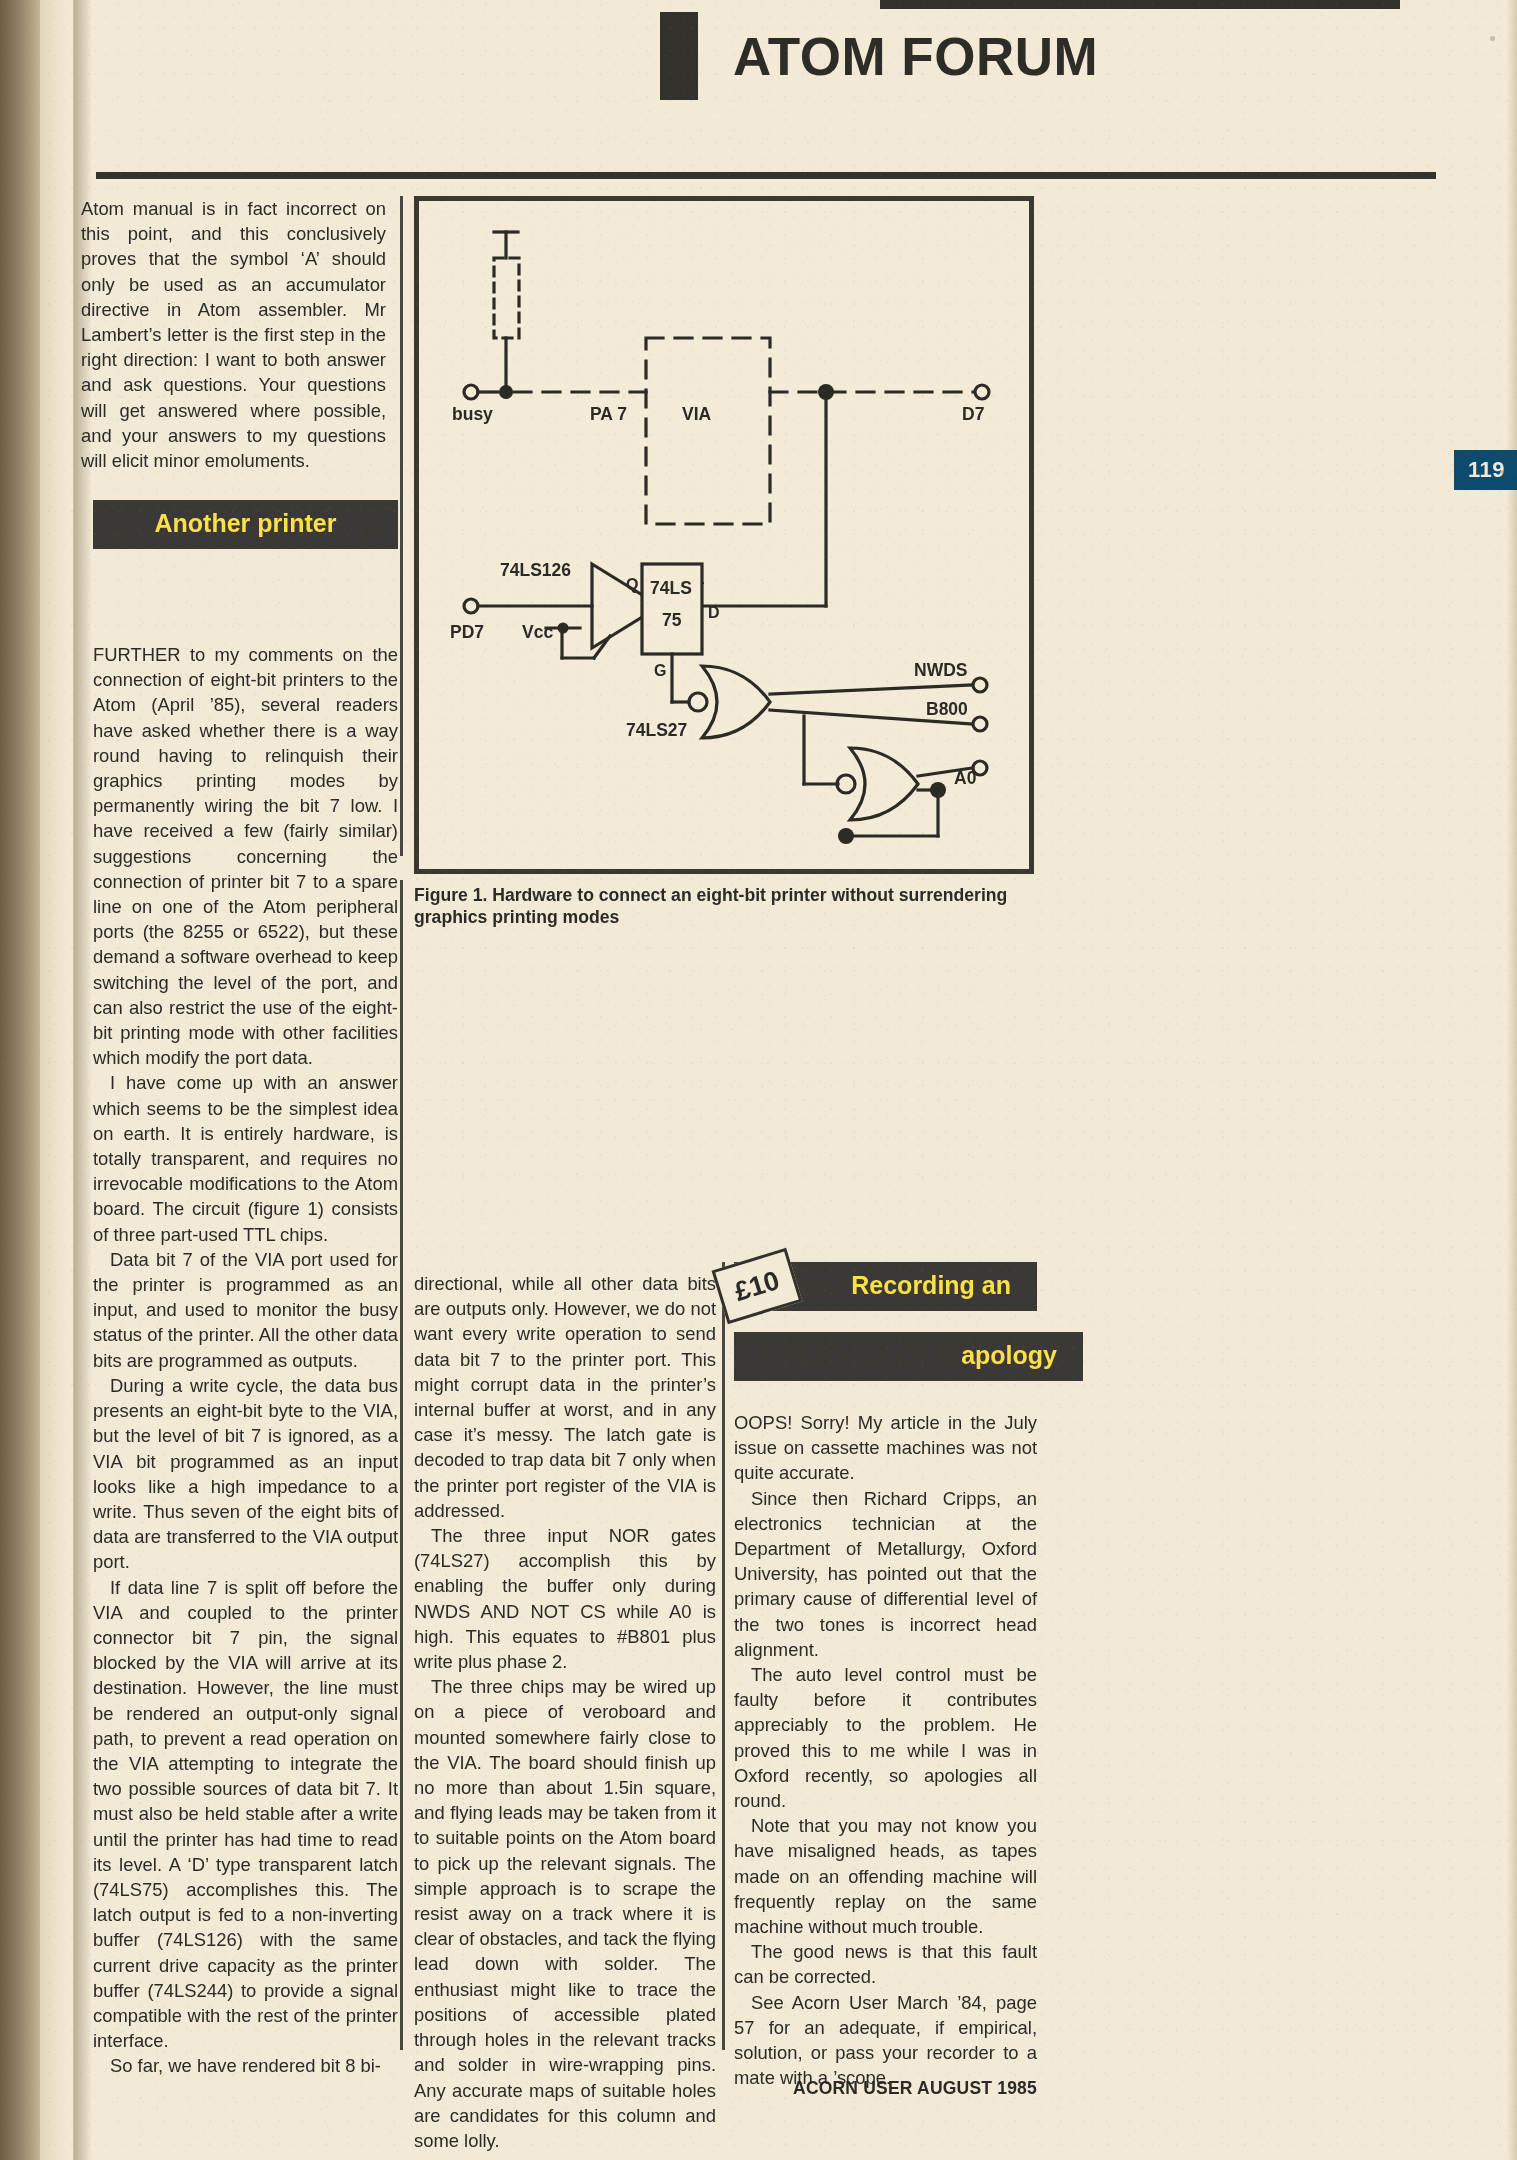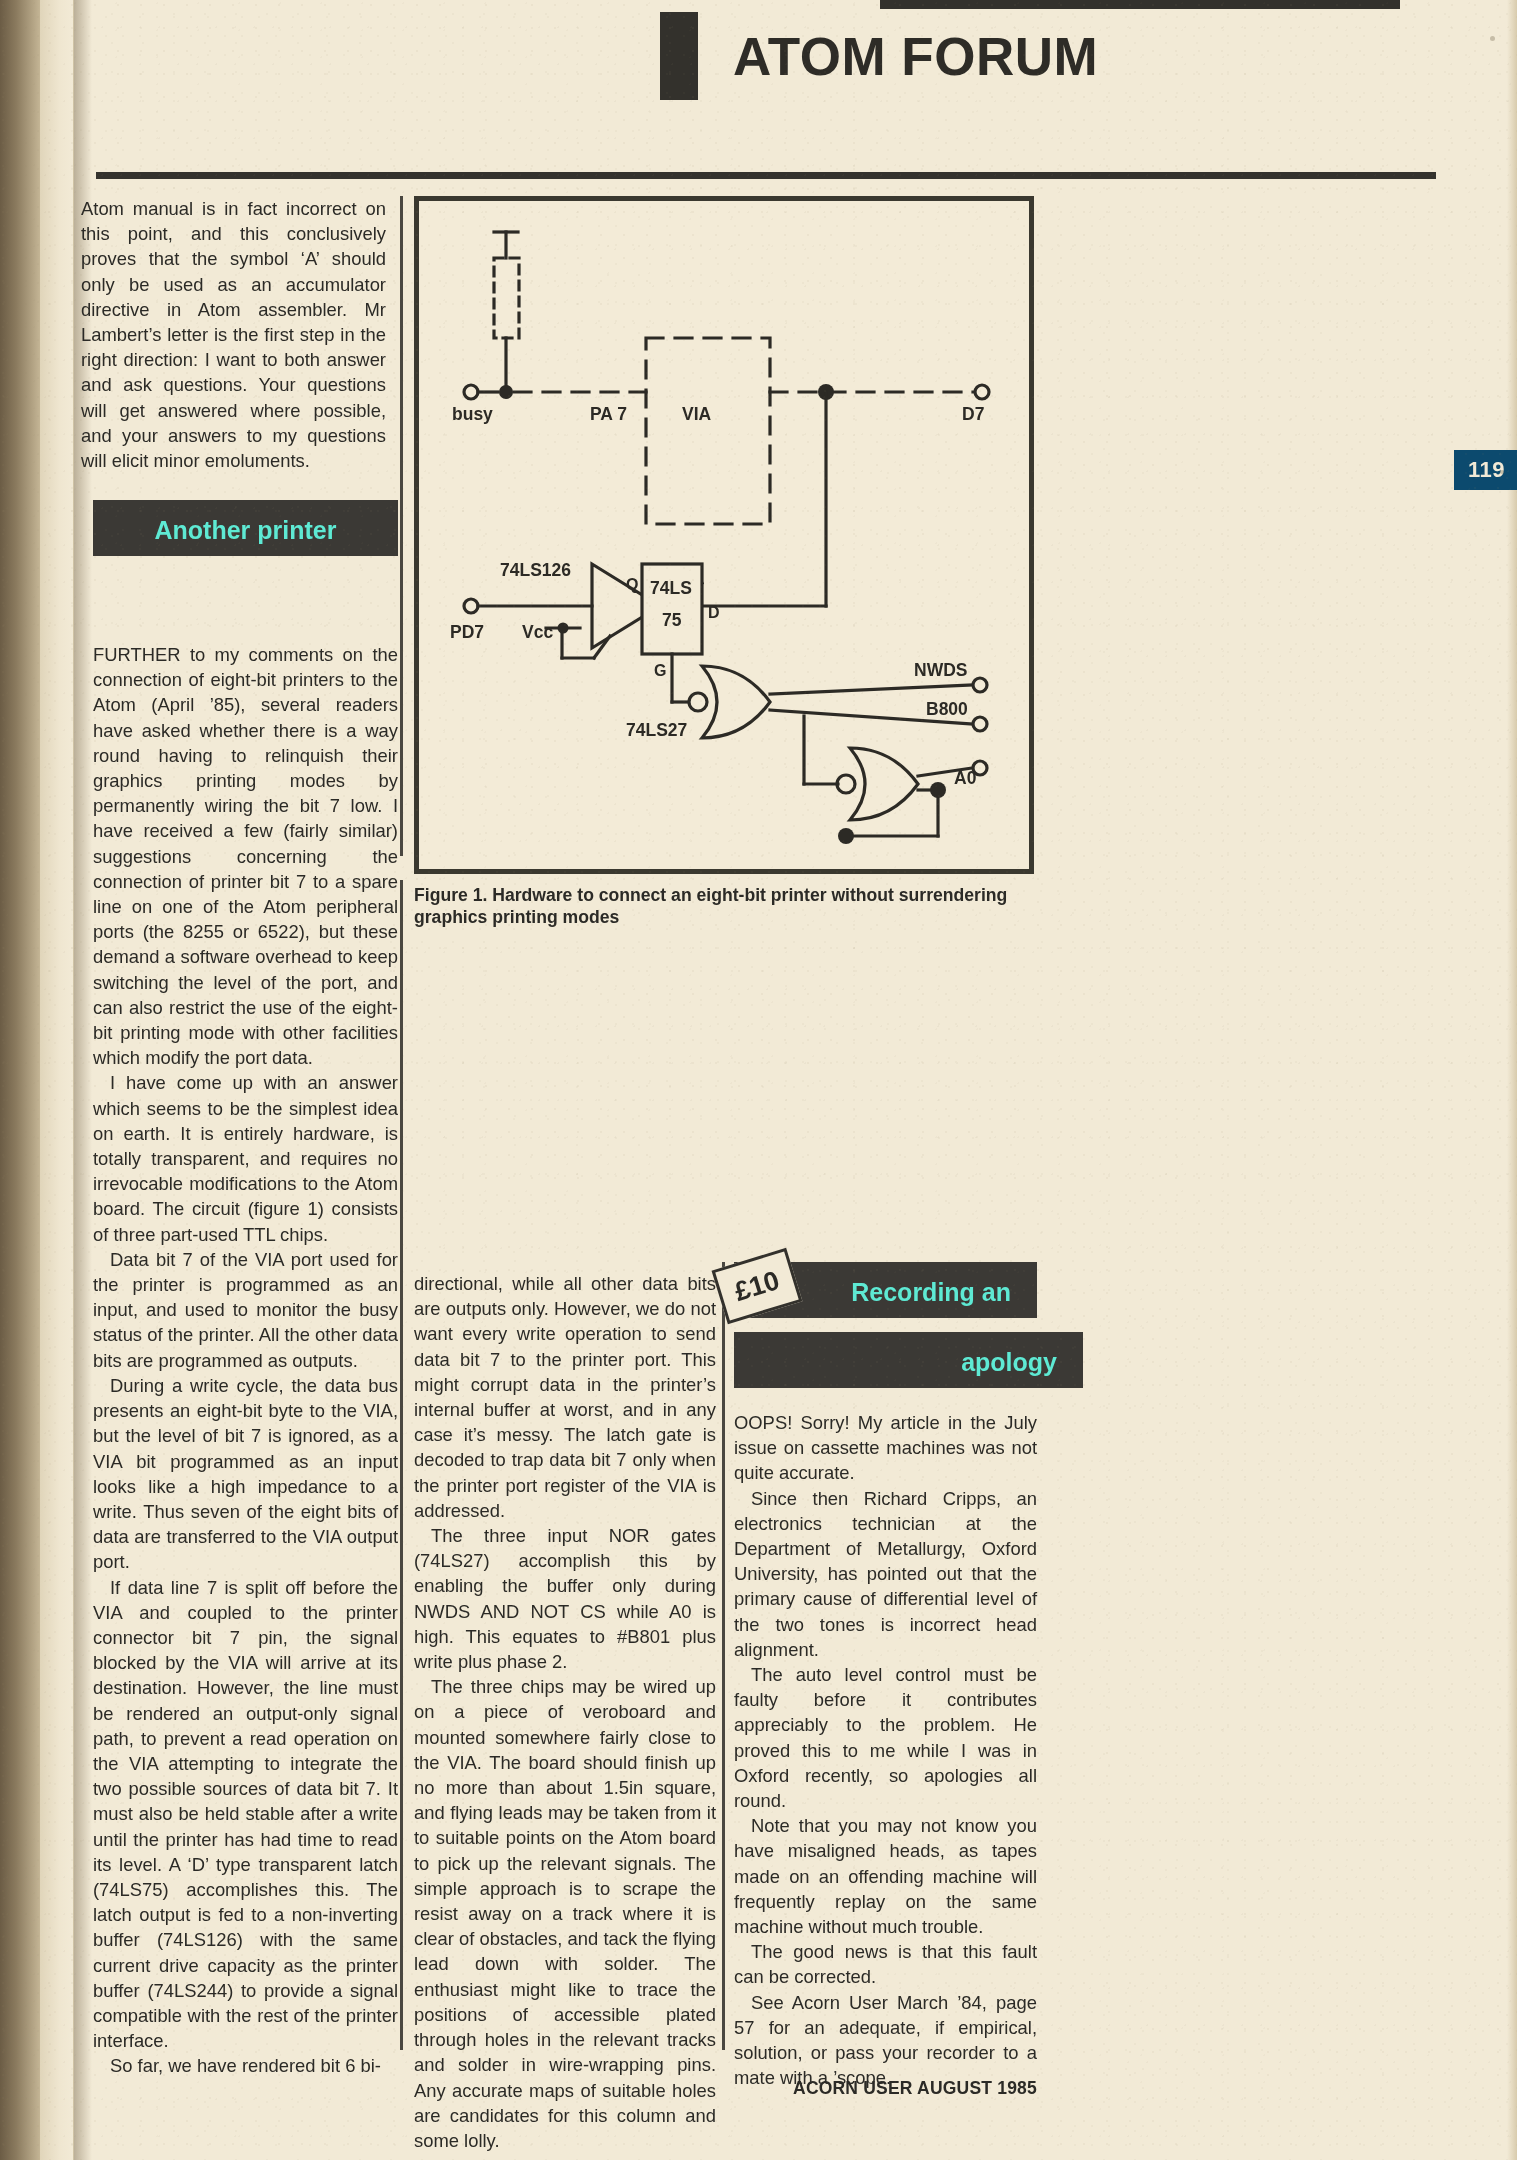--- a/index.html
+++ b/index.html
@@ -92,24 +92,24 @@
   #col1 { left: 81px;  top: 196px; width: 305px; }
   #col2 { left: 414px; top: 1258px; width: 302px; margin-top: 13px; }
   #col3 { left: 734px; top: 1410px; width: 303px; }
 
   .vrule {
     position: absolute; width: 3px; background: #4a4740;
   }
 
   
   .banner {
-    background: #3b3935; color: #5eead4;
+    background: #3b3935; color: #fde047;
     font-size: 25px; font-weight: bold;
     text-align: center; line-height: 1;
-    padding: 18px 0 13px 0;
+    padding: 11px 0 13px 0;
     position: absolute;
   }
 
   
   .figbox {
     position: absolute; left: 414px; top: 196px; width: 620px; height: 678px;
     border: 5px solid #3a382f;
     background: #f3ebd7;
   }
   .fig-caption {
@@ -169,21 +169,21 @@
   </div>
 
   <div class="banner" style="left:93px; top:500px; width:305px;">Another printer</div>
 
   <div class="col" style="left:93px; top:642px; width:305px;">
     <p>FURTHER to my comments on the connection of eight-bit printers to the Atom (April ’85), several readers have asked whether there is a way round having to relinquish their graphics printing modes by permanently wiring the bit 7 low. I have received a few (fairly similar) suggestions concerning the connection of printer bit 7 to a spare line on one of the Atom peripheral ports (the 8255 or 6522), but these demand a software overhead to keep switching the level of the port, and can also restrict the use of the eight-bit printing mode with other facilities which modify the port data.</p>
     <p>I have come up with an answer which seems to be the simplest idea on earth. It is entirely hardware, is totally transparent, and requires no irrevocable modifications to the Atom board. The circuit (figure 1) consists of three part-used TTL chips.</p>
     <p>Data bit 7 of the VIA port used for the printer is programmed as an input, and used to monitor the busy status of the printer. All the other data bits are programmed as outputs.</p>
     <p>During a write cycle, the data bus presents an eight-bit byte to the VIA, but the level of bit 7 is ignored, as a VIA bit programmed as an input looks like a high impedance to a write. Thus seven of the eight bits of data are transferred to the VIA output port.</p>
     <p>If data line 7 is split off before the VIA and coupled to the printer connector bit 7 pin, the signal blocked by the VIA will arrive at its destination. However, the line must be rendered an output-only signal path, to prevent a read operation on the VIA attempting to integrate the two possible sources of data bit 7. It must also be held stable after a write until the printer has had time to read its level. A ‘D’ type transparent latch (74LS75) accomplishes this. The latch output is fed to a non-inverting buffer (74LS126) with the same current drive capacity as the printer buffer (74LS244) to provide a signal compatible with the rest of the printer interface.</p>
-    <p>So far, we have rendered bit 6 bi-</p>
+    <p>So far, we have rendered bit 8 bi-</p>
   </div>
 
   <div class="figbox"></div>
 
   <svg class="circuit" width="620" height="678" viewBox="0 0 620 678">
     <g fill="none" stroke="#2c2a25" stroke-width="3.2" stroke-linecap="square">
 
       <line x1="80" y1="36" x2="104" y2="36"></line>
       <line x1="92" y1="36" x2="92" y2="62"></line>
       <rect x="80" y="62" width="25" height="80" stroke-dasharray="9 7"></rect>

